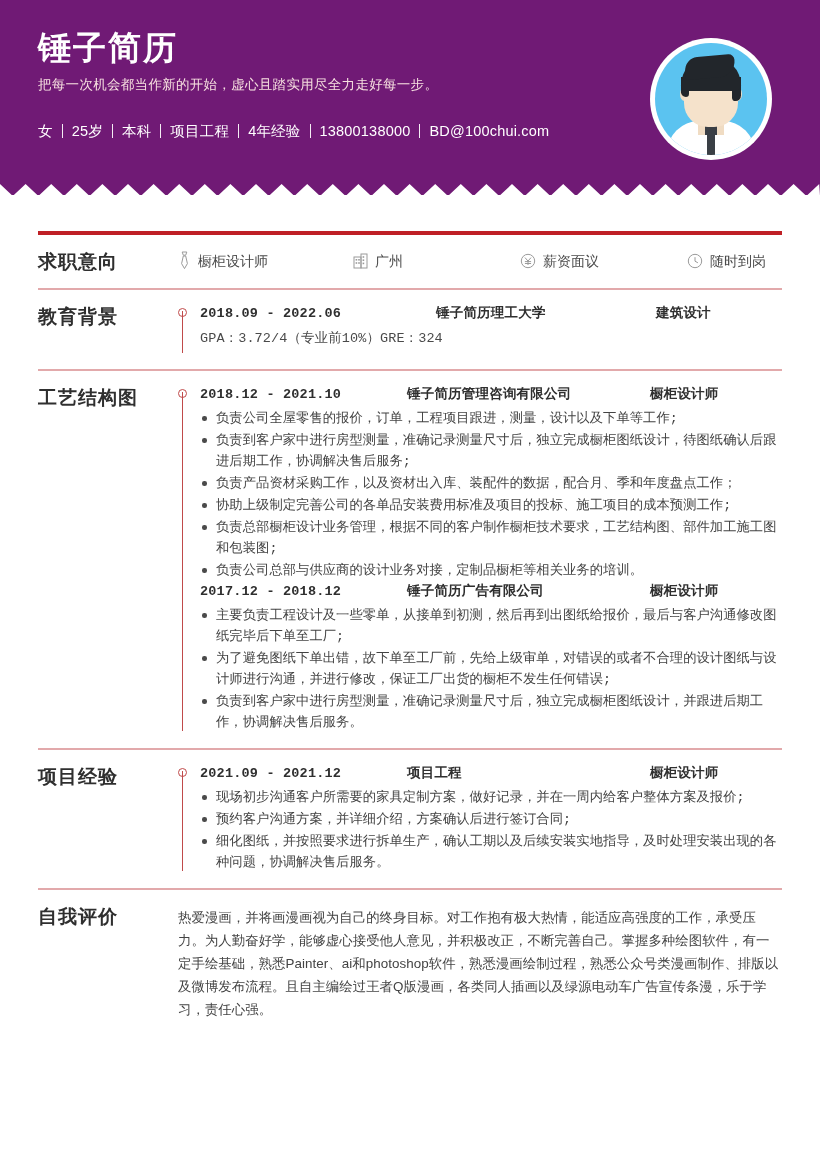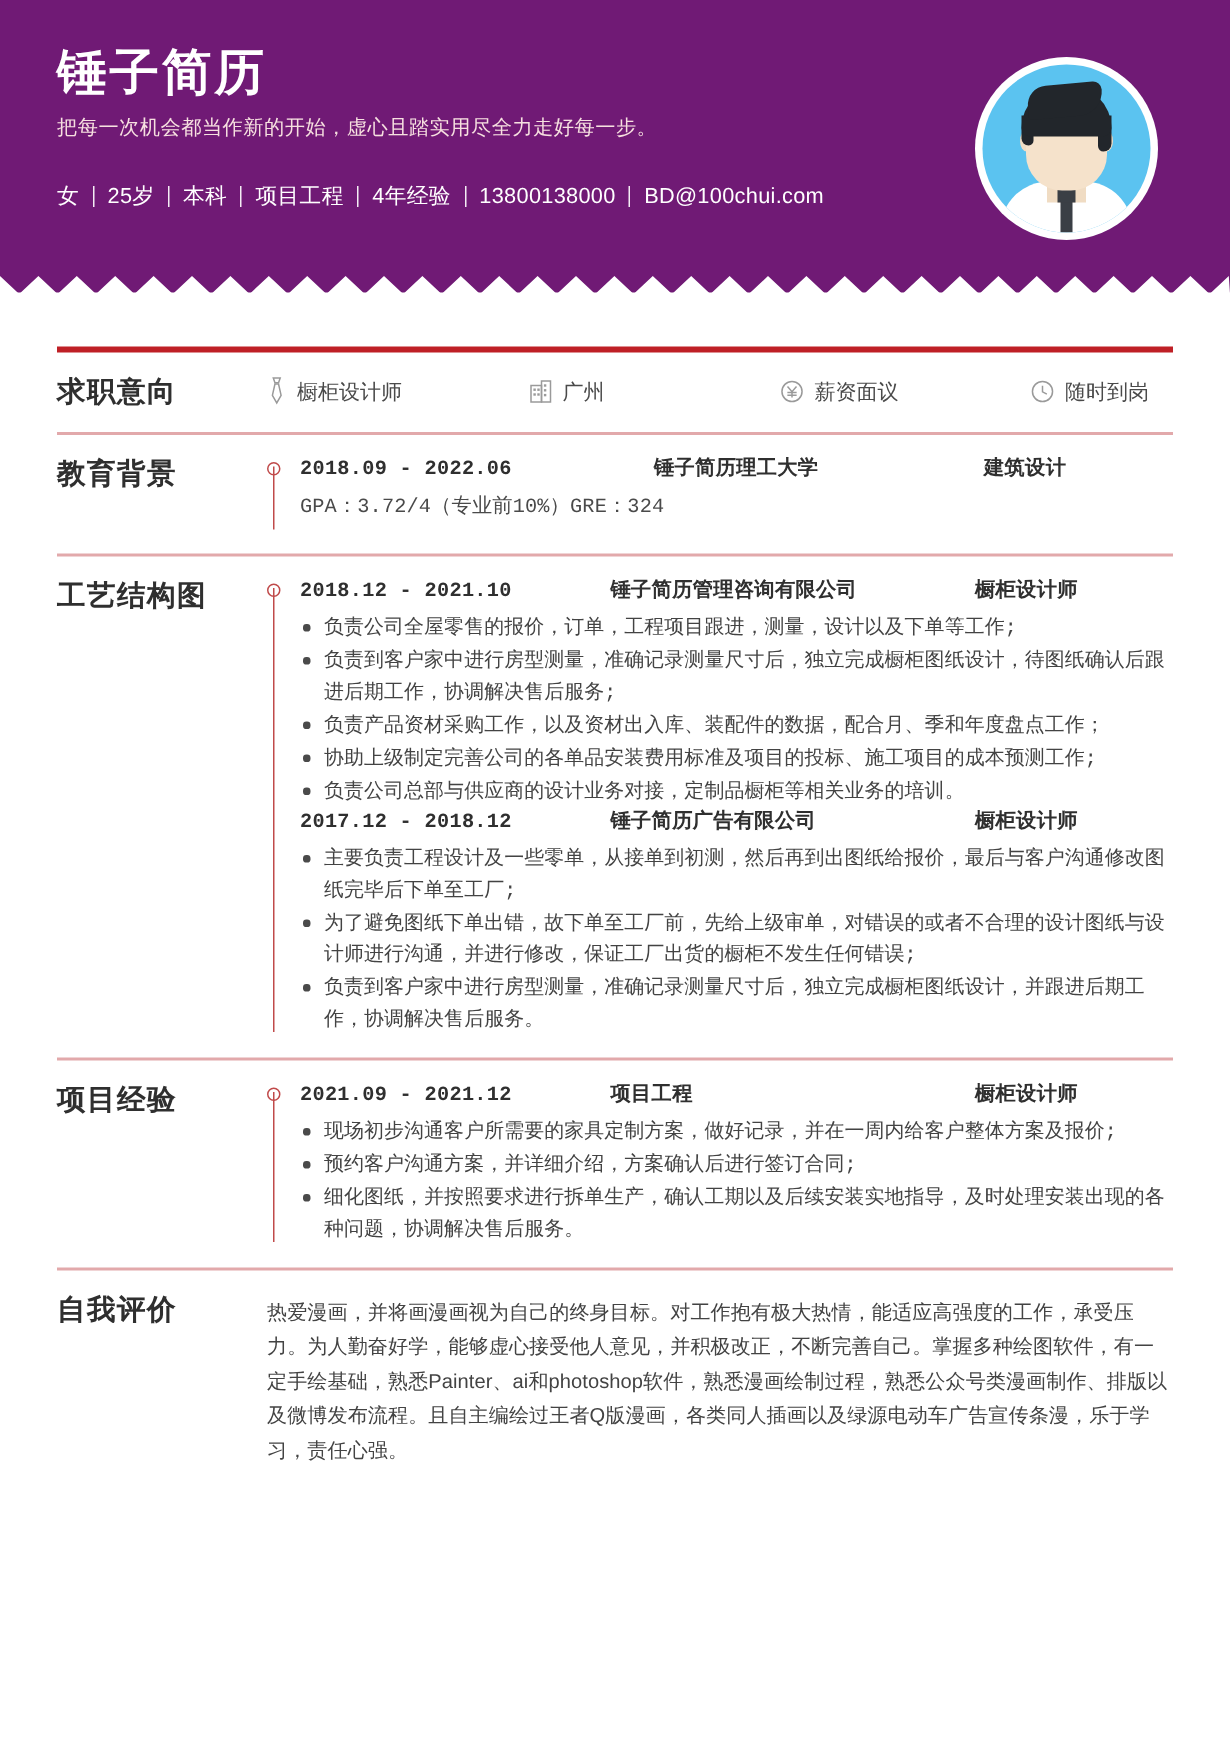--- a/index.html
+++ b/index.html
@@ -354,20 +354,21 @@
             <div class="entry-head">
               <span class="eh-date">2018.12 - 2021.10</span>
               <span class="eh-org">锤子简历管理咨询有限公司</span>
               <span class="eh-role">橱柜设计师</span>
             </div>
             <ul class="bullets">
               <li>负责公司全屋零售的报价，订单，工程项目跟进，测量，设计以及下单等工作;</li>
               <li>负责到客户家中进行房型测量，准确记录测量尺寸后，独立完成橱柜图纸设计，待图纸确认后跟进后期工作，协调解决售后服务;</li>
               <li>负责产品资材采购工作，以及资材出入库、装配件的数据，配合月、季和年度盘点工作；</li>
               <li>协助上级制定完善公司的各单品安装费用标准及项目的投标、施工项目的成本预测工作;</li>
+              <li>负责总部橱柜设计业务管理，根据不同的客户制作橱柜技术要求，工艺结构图、部件加工施工图和包装图;</li>
               <li>负责公司总部与供应商的设计业务对接，定制品橱柜等相关业务的培训。</li>
             </ul>
           </div>
 
           <div class="entry">
             <div class="entry-head">
               <span class="eh-date">2017.12 - 2018.12</span>
               <span class="eh-org">锤子简历广告有限公司</span>
               <span class="eh-role">橱柜设计师</span>
             </div>

